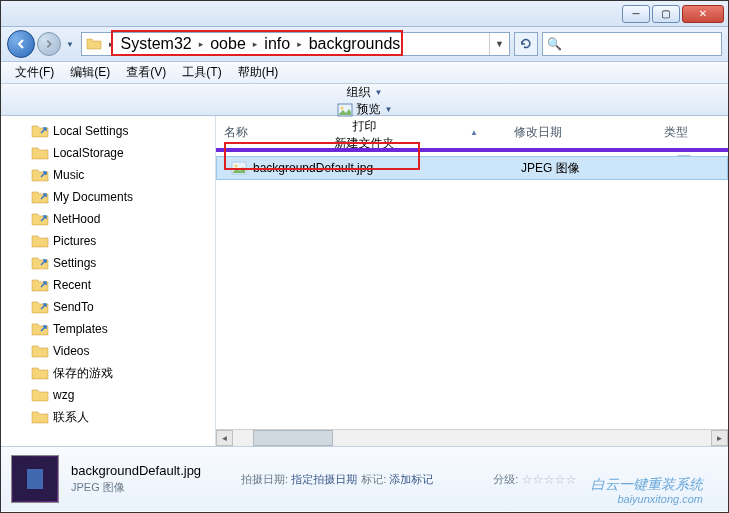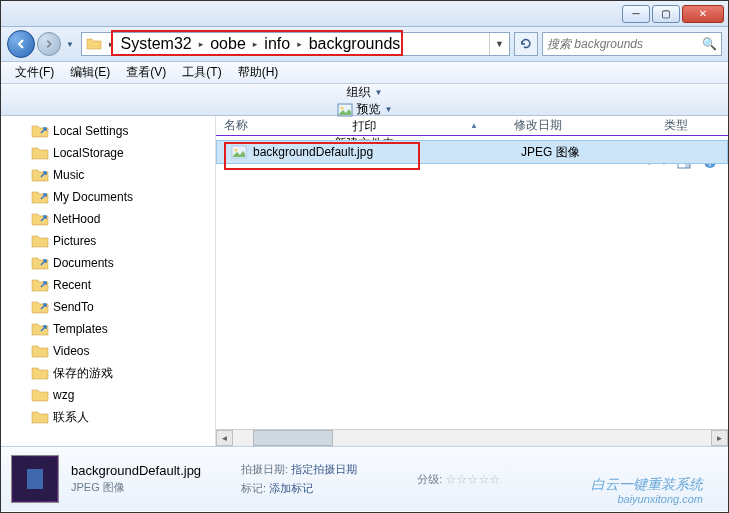--- a/index.html
+++ b/index.html
@@ -38,40 +38,40 @@
 .tool-drop { font-size: 8px; margin-left: 4px; color: #3a5a8a; }
 .tool-right { margin-left: auto; display: flex; align-items: center; gap: 6px; }
 .tool-ico { width: 20px; height: 20px; display: flex; align-items: center; justify-content: center; font-size: 12px; color: #3a5a8a; }
 
 
 .main { display: flex; height: 330px; }
 .sidebar { width: 215px; border-right: 1px solid #d8e0ea; overflow-y: auto; padding: 4px 0; }
 .tree-item { display: flex; align-items: center; height: 22px; padding-left: 30px; font-size: 12px; cursor: default; }
 .tree-ico { width: 18px; height: 16px; margin-right: 4px; flex-shrink: 0; }
 .content { flex: 1; position: relative; }
-.col-header { height: 20px; display: flex; align-items: center; font-size: 12px; color: #4a5a6a; border-bottom: 1px solid #6d28d9; }
+.col-header { height: 36px; display: flex; align-items: center; font-size: 12px; color: #4a5a6a; border-bottom: 4px solid #6d28d9; }
 .col { padding: 0 8px; }
 .col-name { width: 290px; display: flex; align-items: center; }
 .col-date { width: 150px; }
 .col-type { flex: 1; }
 .sort-arrow { font-size: 8px; color: #5a7aaa; margin-left: auto; margin-right: 20px; }
 .file-row { height: 24px; display: flex; align-items: center; font-size: 12px; }
 .file-row.selected { background: #cde5f8; border: 1px solid #9ac8ec; }
 .file-ico { width: 16px; height: 14px; margin: 0 6px 0 14px; }
 .scrollbar-h { position: absolute; bottom: 0; left: 0; right: 0; height: 17px; background: #f0f0f0; border-top: 1px solid #d0d0d0; display: flex; }
 .scroll-arrow { width: 17px; height: 100%; background: #e8e8e8; border: 1px solid #c0c0c0; display: flex; align-items: center; justify-content: center; font-size: 8px; color: #606060; }
 .scroll-thumb { width: 80px; height: 100%; background: #d0d8e0; border: 1px solid #b0b8c0; margin-left: 20px; }
 
 
 .details { height: 65px; background: linear-gradient(to bottom, #f8fbff, #eaf2fb); border-top: 1px solid #c0d0e0; display: flex; align-items: center; padding: 6px 10px; font-size: 12px; }
 .thumb { width: 48px; height: 48px; background: linear-gradient(135deg, #2a1a4a, #6a2a8a); border: 1px solid #888; margin-right: 12px; display: flex; align-items: center; justify-content: center; color: #fff; font-size: 8px; }
 .det-main { display: flex; flex-direction: column; gap: 2px; }
 .det-name { font-size: 13px; }
 .det-type { color: #6a7a8a; font-size: 11px; }
-.det-meta { margin-left: 40px; display: flex; flex-direction: column; gap: 4px; font-size: 11px; color: #6a7a8a; }
+.det-meta { margin-left: 40px; display: flex; flex-direction: row; gap: 4px; font-size: 11px; color: #6a7a8a; }
 .det-meta .label { color: #6a7a8a; }
 .det-meta .val { color: #3a5a8a; }
 .rating { margin-left: 60px; font-size: 11px; color: #6a7a8a; }
 .star { color: #c0c8d0; }
 
 
 .watermark { position: absolute; right: 25px; bottom: 6px; font-size: 14px; color: #6aa8da; font-style: italic; text-align: right; line-height: 1.2; pointer-events: none; }
 .watermark .sub { font-size: 11px; }
 
 
@@ -115,21 +115,20 @@
     <div style="flex:1"></div>
     <div class="addr-drop">▼</div>
   </div>
   <div class="refresh">
     <svg width="14" height="14" viewBox="0 0 14 14">
         <path d="M3 7 A4 4 0 1 1 5 10" stroke="#3a5a8a" stroke-width="1.5" fill="none"></path>
         <path d="M3 4 L3 7 L6 7" stroke="#3a5a8a" stroke-width="1.5" fill="none"></path>
       </svg>
   </div>
   <div class="searchbox">
-    <input placeholder="搜索 backgrounds" style="">
     <span class="search-icon">🔍</span>
   </div>
 </div>
 
 <div class="red-box" style="left:110px; top:29px; width:292px; height:26px;"></div>
 
 <div class="menubar">
   <div class="menuitem">文件(F)</div>
   <div class="menuitem">编辑(E)</div>
   <div class="menuitem">查看(V)</div>
@@ -219,21 +218,21 @@
           <svg class="tree-ico" viewBox="0 0 18 16">
             <path class="folder-svg" d="M1 4 L1 14 L17 14 L17 5 L8 5 L7 3 L1 3 Z"></path>
           </svg>
           <span>Pictures</span>
         </div>
         <div class="tree-item">
           <svg class="tree-ico" viewBox="0 0 18 16">
             <path class="folder-svg" d="M1 4 L1 14 L17 14 L17 5 L8 5 L7 3 L1 3 Z"></path>
             <path d="M10 10 L15 5 M12 5 L15 5 L15 8" stroke="#3a7ac8" stroke-width="1.5" fill="none"></path>
           </svg>
-          <span>Documents</span>
+          <span>Settings</span>
         </div>
         <div class="tree-item">
           <svg class="tree-ico" viewBox="0 0 18 16">
             <path class="folder-svg" d="M1 4 L1 14 L17 14 L17 5 L8 5 L7 3 L1 3 Z"></path>
             <path d="M10 10 L15 5 M12 5 L15 5 L15 8" stroke="#3a7ac8" stroke-width="1.5" fill="none"></path>
           </svg>
           <span>Recent</span>
         </div>
         <div class="tree-item">
           <svg class="tree-ico" viewBox="0 0 18 16">

